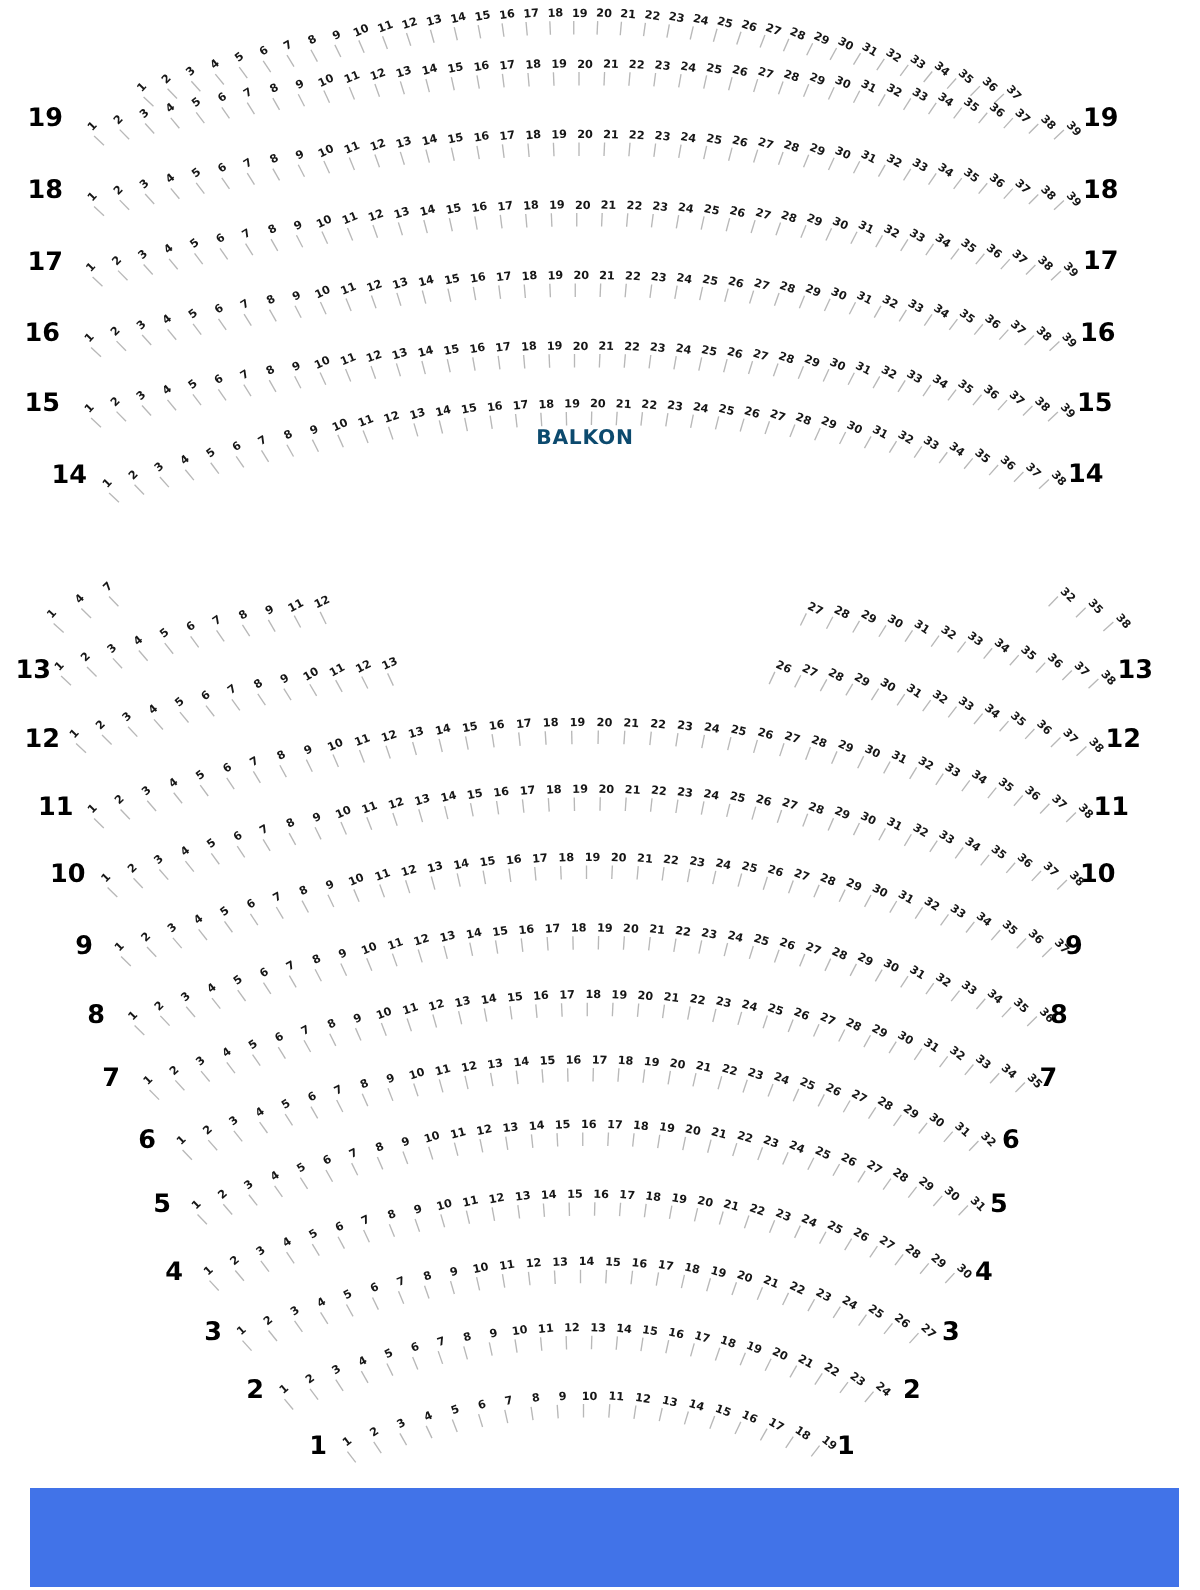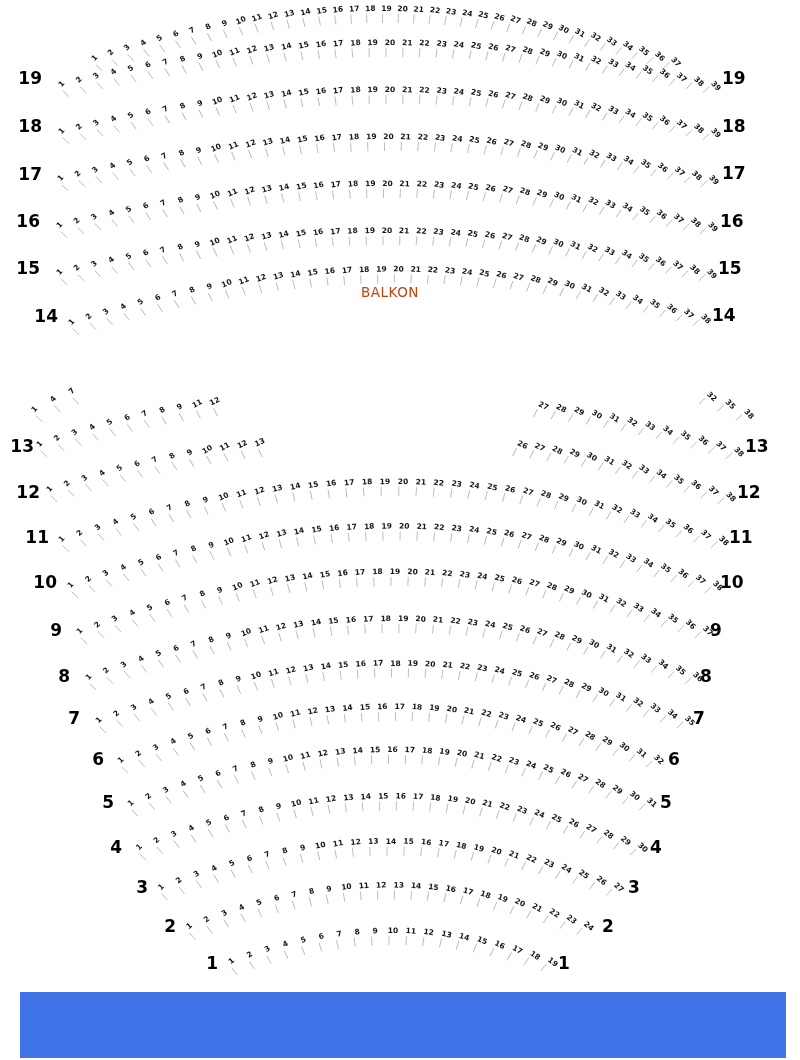--- a/index.html
+++ b/index.html
@@ -4,21 +4,21 @@
 <style>
   html,body{margin:0;padding:0;background:#ffffff;}
   #canvas{position:relative;width:800px;height:1060px;background:#ffffff;overflow:hidden;
           font-family:"DejaVu Sans",sans-serif;}
   #seatmap{position:absolute;left:0;top:0;}
   svg text{font-family:"DejaVu Sans",sans-serif;}
   .seat-num{font-size:7.5px;font-weight:bold;fill:#161616;}
   .row-label{font-size:17px;font-weight:bold;fill:#000000;}
   .seat-tick{stroke:#b8b8b8;stroke-width:0.9;}
   #balkon-label{position:absolute;left:390px;top:284px;transform:translateX(-50%);
-                font-size:13.5px;font-weight:normal;color:#c2410c;letter-spacing:0.5px;white-space:nowrap;text-align:right;}
+                font-size:13.5px;font-weight:bold;color:#0c4a6e;letter-spacing:0.5px;white-space:nowrap;text-align:right;}
   #stage{position:absolute;left:20px;top:992px;width:766px;height:66px;}
 </style>
 </head>
 <body>
 
 <div id="canvas">
   <svg id="seatmap" width="800" height="1060" viewBox="0 0 800 1060" xmlns="http://www.w3.org/2000/svg">
       <g>
         <g transform="translate(95.0,64.0) rotate(-47.0)">
           <line x1="0" y1="1" x2="0" y2="10" class="seat-tick"></line>

